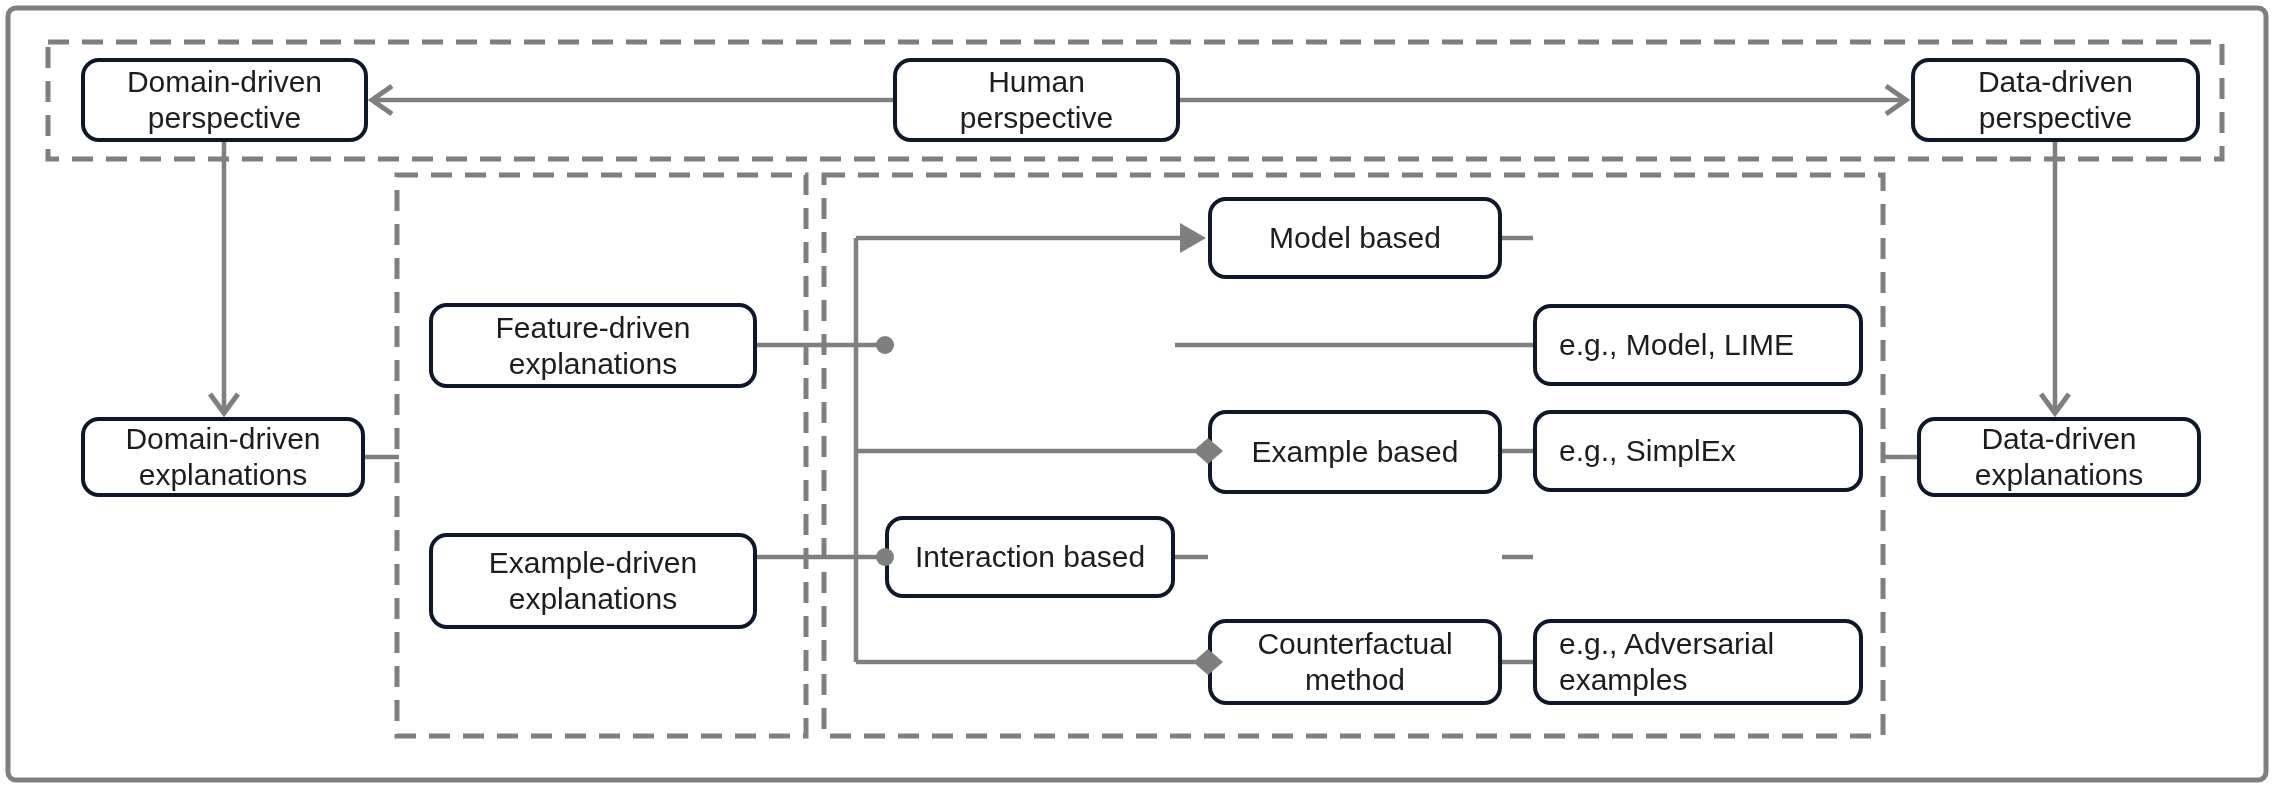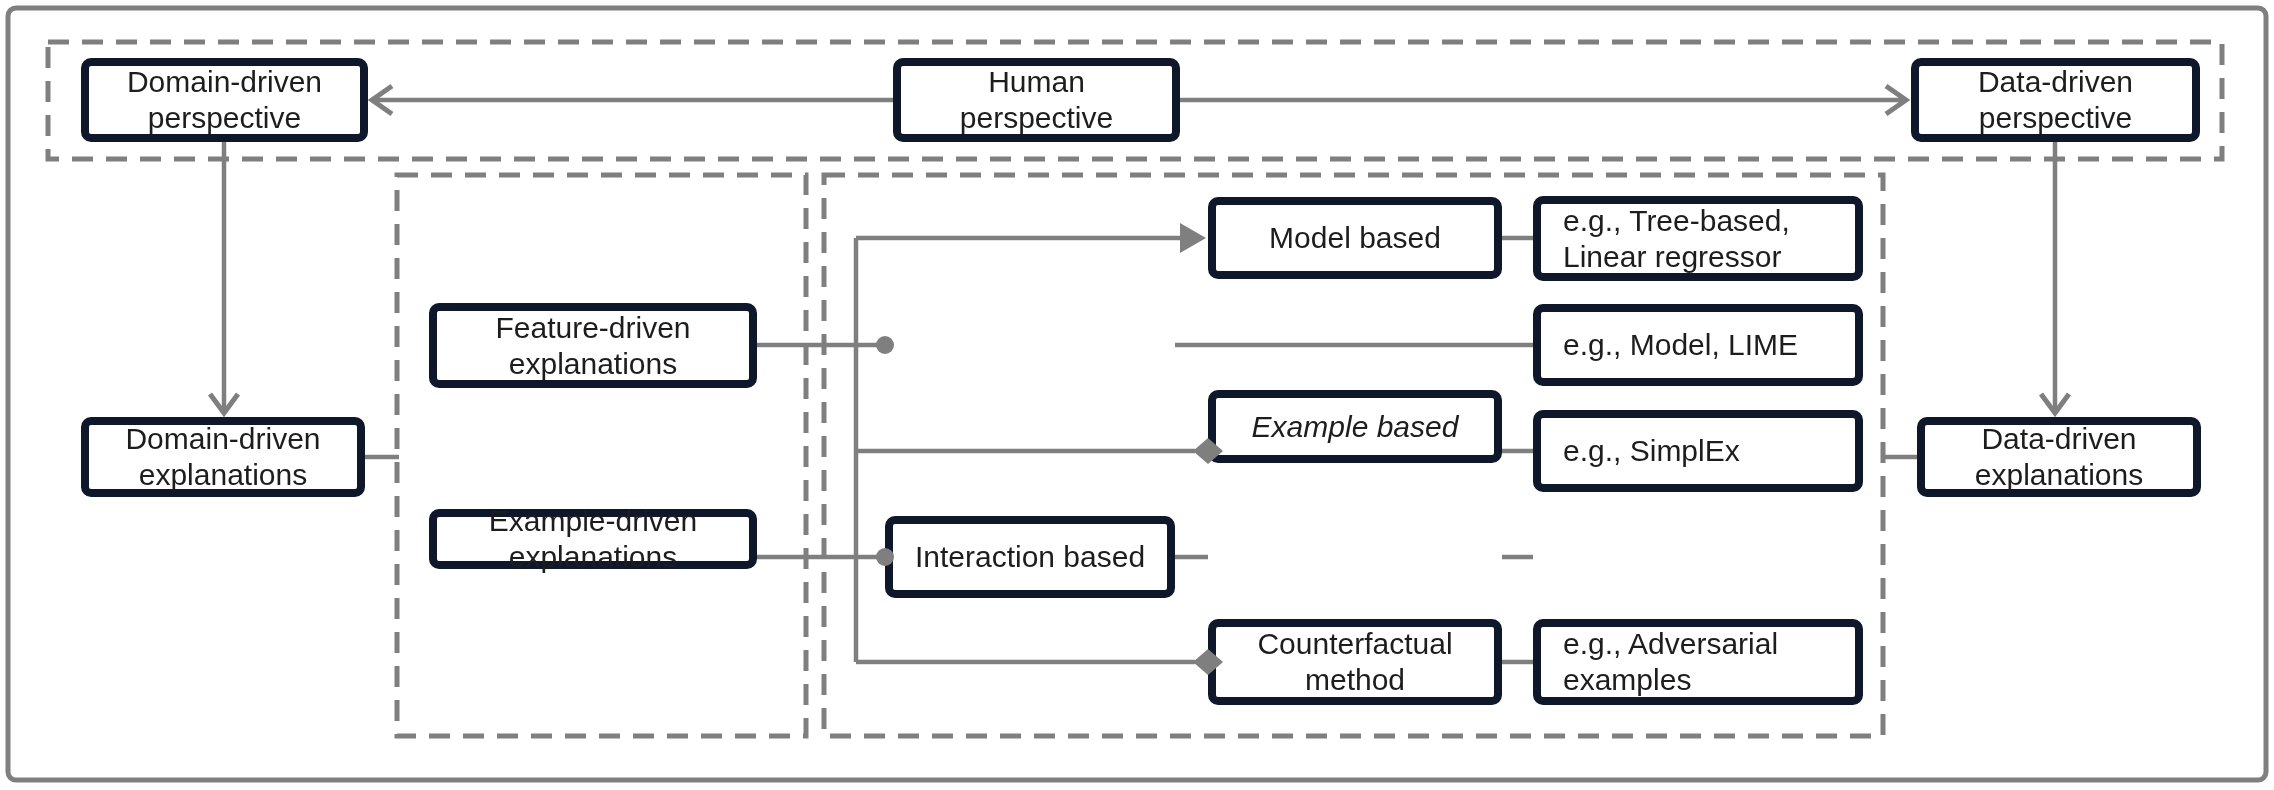--- a/index.html
+++ b/index.html
@@ -22,22 +22,22 @@
     height: 790px;
     pointer-events: none;
   }
   #lines-layer  { z-index: 1; }
   #marker-layer { z-index: 3; }
   .node {
     position: absolute;
     z-index: 2;
     box-sizing: border-box;
     background: #ffffff;
-    border: 8px solid #0f172a;
-    border-radius: 10px;
+    border: 4px solid #0f172a;
+    border-radius: 18px;
     display: flex;
     align-items: center;
     justify-content: center;
     text-align: center;
     white-space: pre-line;
     font-size: 30px;
     line-height: 1.2;
     color: #1d1d1d;
   }
   .node.left {
@@ -94,32 +94,30 @@
   <div class="node" style="left:1911px; top:58px; width:289px; height:84px;">Data-driven
 perspective</div>
 
   <div class="node" style="left:81px; top:417px; width:284px; height:80px;">Domain-driven
 explanations</div>
   <div class="node" style="left:1917px; top:417px; width:284px; height:80px;">Data-driven
 explanations</div>
 
   <div class="node" style="left:429px; top:303px; width:328px; height:85px;">Feature-driven
 explanations</div>
-  <div class="node" style="left:429px; top:509px; width:328px; height:60px;">Example-driven
+  <div class="node" style="left:429px; top:533px; width:328px; height:96px;">Example-driven
 explanations</div>
 
   <div class="node" style="left:1208px; top:197px; width:294px; height:82px;">Model based</div>
 
   <div class="node" style="left:885px; top:516px; width:290px; height:82px;">Interaction based</div>
-  <div class="node" style="left:1208px; top:390px; width:294px; height:73px;font-style:italic;">Example based</div>
+  <div class="node" style="left:1208px; top:410px; width:294px; height:84px;">Example based</div>
   <div class="node" style="left:1208px; top:619px; width:294px; height:86px;">Counterfactual
 method</div>
 
-  <div class="node left" style="left:1533px; top:196px; width:330px; height:85px;">e.g., Tree-based,
-Linear regressor</div>
   <div class="node left" style="left:1533px; top:304px; width:330px; height:82px;">e.g., Model, LIME</div>
   <div class="node left" style="left:1533px; top:410px; width:330px; height:82px;">e.g., SimplEx</div>
   <div class="node left" style="left:1533px; top:619px; width:330px; height:86px;">e.g., Adversarial
 examples</div>
 
   <svg id="marker-layer" class="layer" viewBox="0 0 2274 790">
     <g>
 
       <path d="M392,86 L372,100 L392,114" fill="none" stroke="#7f7f7f" stroke-width="5"></path>
       <path d="M1886,86 L1906,100 L1886,114" fill="none" stroke="#7f7f7f" stroke-width="5"></path>

